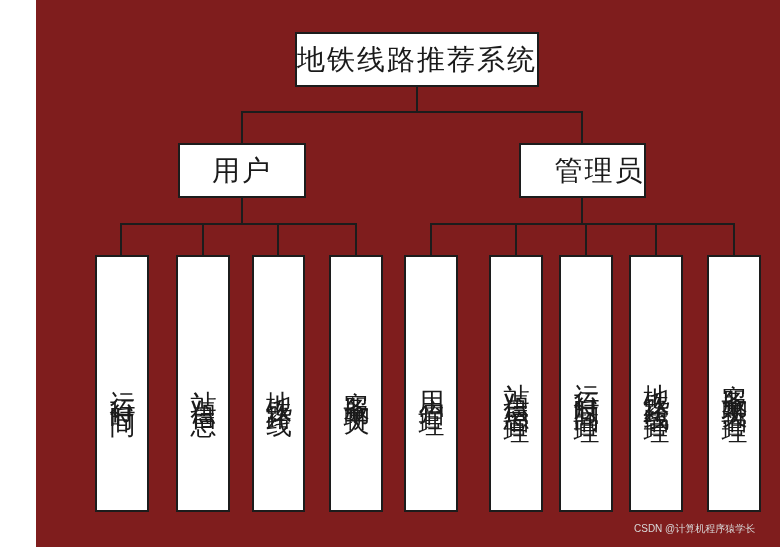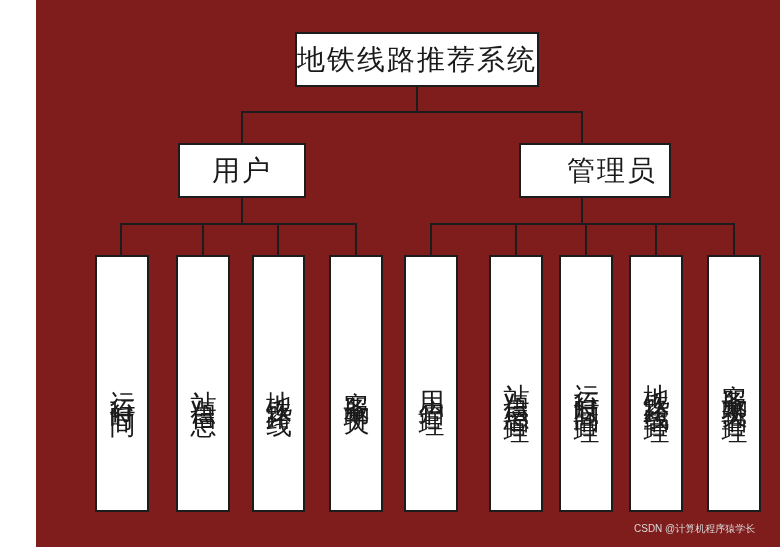--- a/index.html
+++ b/index.html
@@ -62,21 +62,21 @@
 
 <div class="canvas">
 
   <div class="box" style="left:259px; top:32px; width:244px; height:55px;">
     <span class="h-label">地铁线路推荐系统</span>
   </div>
 
   <div class="box" style="left:142px; top:143px; width:128px; height:55px;">
     <span class="h-label">用户</span>
   </div>
-  <div class="box" style="left:483px; top:143px; width:152px; height:55px;padding-left:34px;">
+  <div class="box" style="left:483px; top:143px; width:127px; height:55px;padding-left:34px;">
     <span class="h-label">管理员</span>
   </div>
 
   <div class="line" style="left:380px; top:87px;  width:2px;   height:26px;"></div>
   <div class="line" style="left:205px; top:111px; width:342px; height:2px;"></div>
   <div class="line" style="left:205px; top:111px; width:2px;   height:32px;"></div>
   <div class="line" style="left:545px; top:111px; width:2px;   height:32px;"></div>
 
   <div class="line" style="left:205px; top:198px; width:2px;   height:27px;"></div>
   <div class="line" style="left:85px;  top:223px; width:236px; height:2px;"></div>

